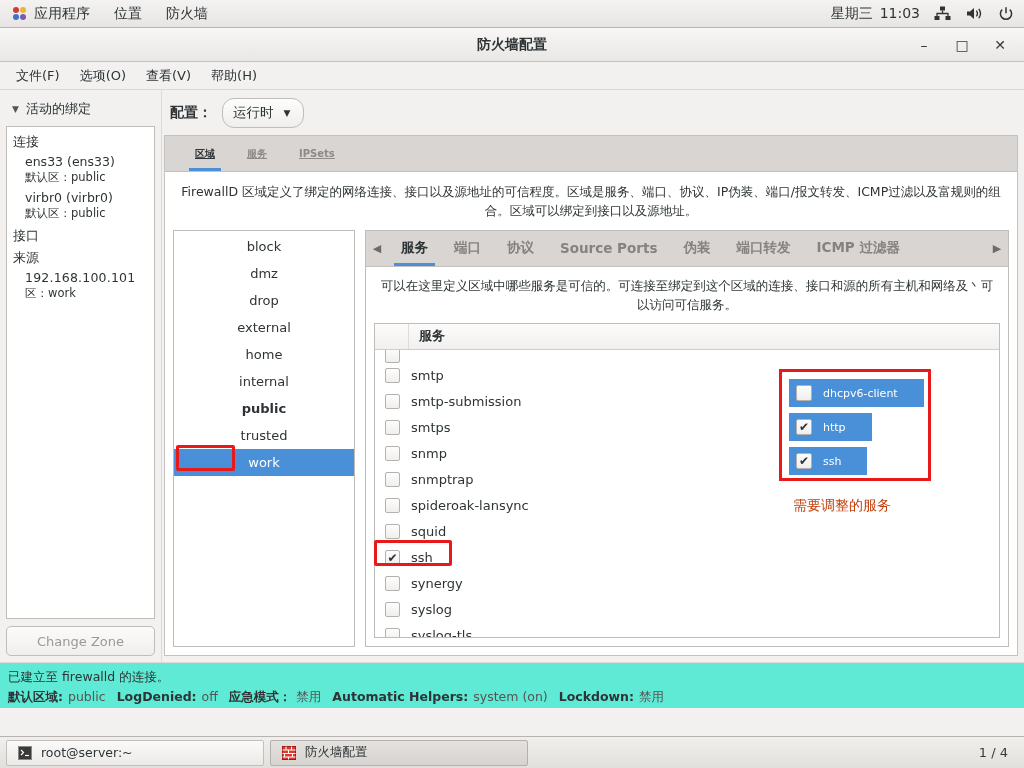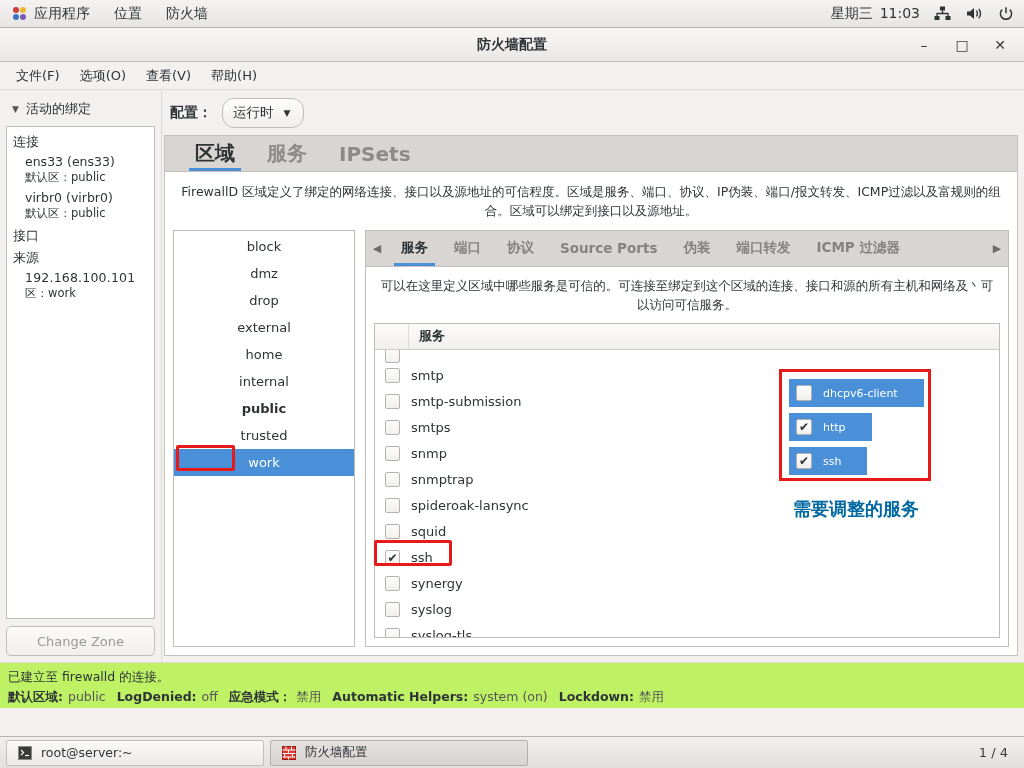--- a/index.html
+++ b/index.html
@@ -92,22 +92,22 @@
 
   .notebook {
     flex: 1; display: flex; flex-direction: column; min-height: 0;
     border: 1px solid #c4c1be; background: #fff;
   }
   .tabs-main {
     height: 36px; background: #d8d5d2; border-bottom: 1px solid #c4c1be;
     display: flex; align-items: stretch; padding-left: 14px;
   }
   .tab {
-    display: flex; align-items: center; padding: 0 16px; font-size: 20px;
-    color: #8d8a87; position: relative; font-weight: bold;
+    display: flex; align-items: center; padding: 0 16px; font-size: 10px;
+    color: #8d8a87; position: relative; font-weight: bold; text-decoration: underline;
   }
   .tab.active { color: #2e3436; }
   .tab.active::after {
     content: ""; position: absolute; left: 10px; right: 10px; bottom: 0; height: 3px; background: #4a90d9;
   }
   .desc {
     padding: 10px 12px 9px 12px; font-size: 12.5px; line-height: 1.55; color: #2e3436;
     background: #fff;
   }
   .panes { flex: 1; display: flex; min-height: 0; padding: 0 8px 8px 8px; gap: 10px; background: #fff; }
@@ -159,33 +159,33 @@
   .cb {
     width: 15px; height: 15px; border: 1px solid #b4b1ae; border-radius: 2px;
     background: linear-gradient(#fdfdfd, #f0efed);
     display: flex; align-items: center; justify-content: center;
     font-size: 12px; color: #2e3436; line-height: 1; flex: none;
   }
   .svc-label { font-size: 13px; }
 
   
   .anno-box { position: absolute; border: 3px solid #e81919; border-radius: 2px; pointer-events: none; }
-  .anno-text { position: absolute; color: #0369a1; font-size: 18px; font-weight: bold; }
+  .anno-text { position: absolute; color: #c2410c; font-size: 14px; font-weight: normal; }
 
   
   .callout { position: absolute; border: 3px solid #e81919; background: #fff; padding: 7px 9px 7px 7px; }
   .callout-row { height: 28px; display: flex; align-items: center; gap: 11px; padding: 0 26px 0 7px;
                  background: #4a90d9; color: #fff; margin-bottom: 6px; width: max-content; min-width: 92px; }
   .callout-row:last-child { margin-bottom: 0; }
   .callout .cb { width: 16px; height: 16px; }
   .callout-label { font-size: 11px; }
 
   
   .statusbar {
-    height: 46px; background: #bef264; border-top: 1px solid #dcd9d6;
+    height: 46px; background: #5eead4; border-top: 1px solid #dcd9d6;
     padding: 4px 8px 0 8px; display: flex; flex-direction: column; justify-content: center; gap: 3px;
   }
   .sb-line1 { font-size: 12.5px; }
   .sb-line2 { font-size: 12.5px; display: flex; gap: 5px; flex-wrap: nowrap; align-items: baseline; }
   .sb-k { font-weight: bold; }
   .sb-v { color: #555; margin-right: 6px; }
 
   
   .taskbar {
     position: absolute; left: 0; bottom: 0; width: 1024px; height: 32px;

